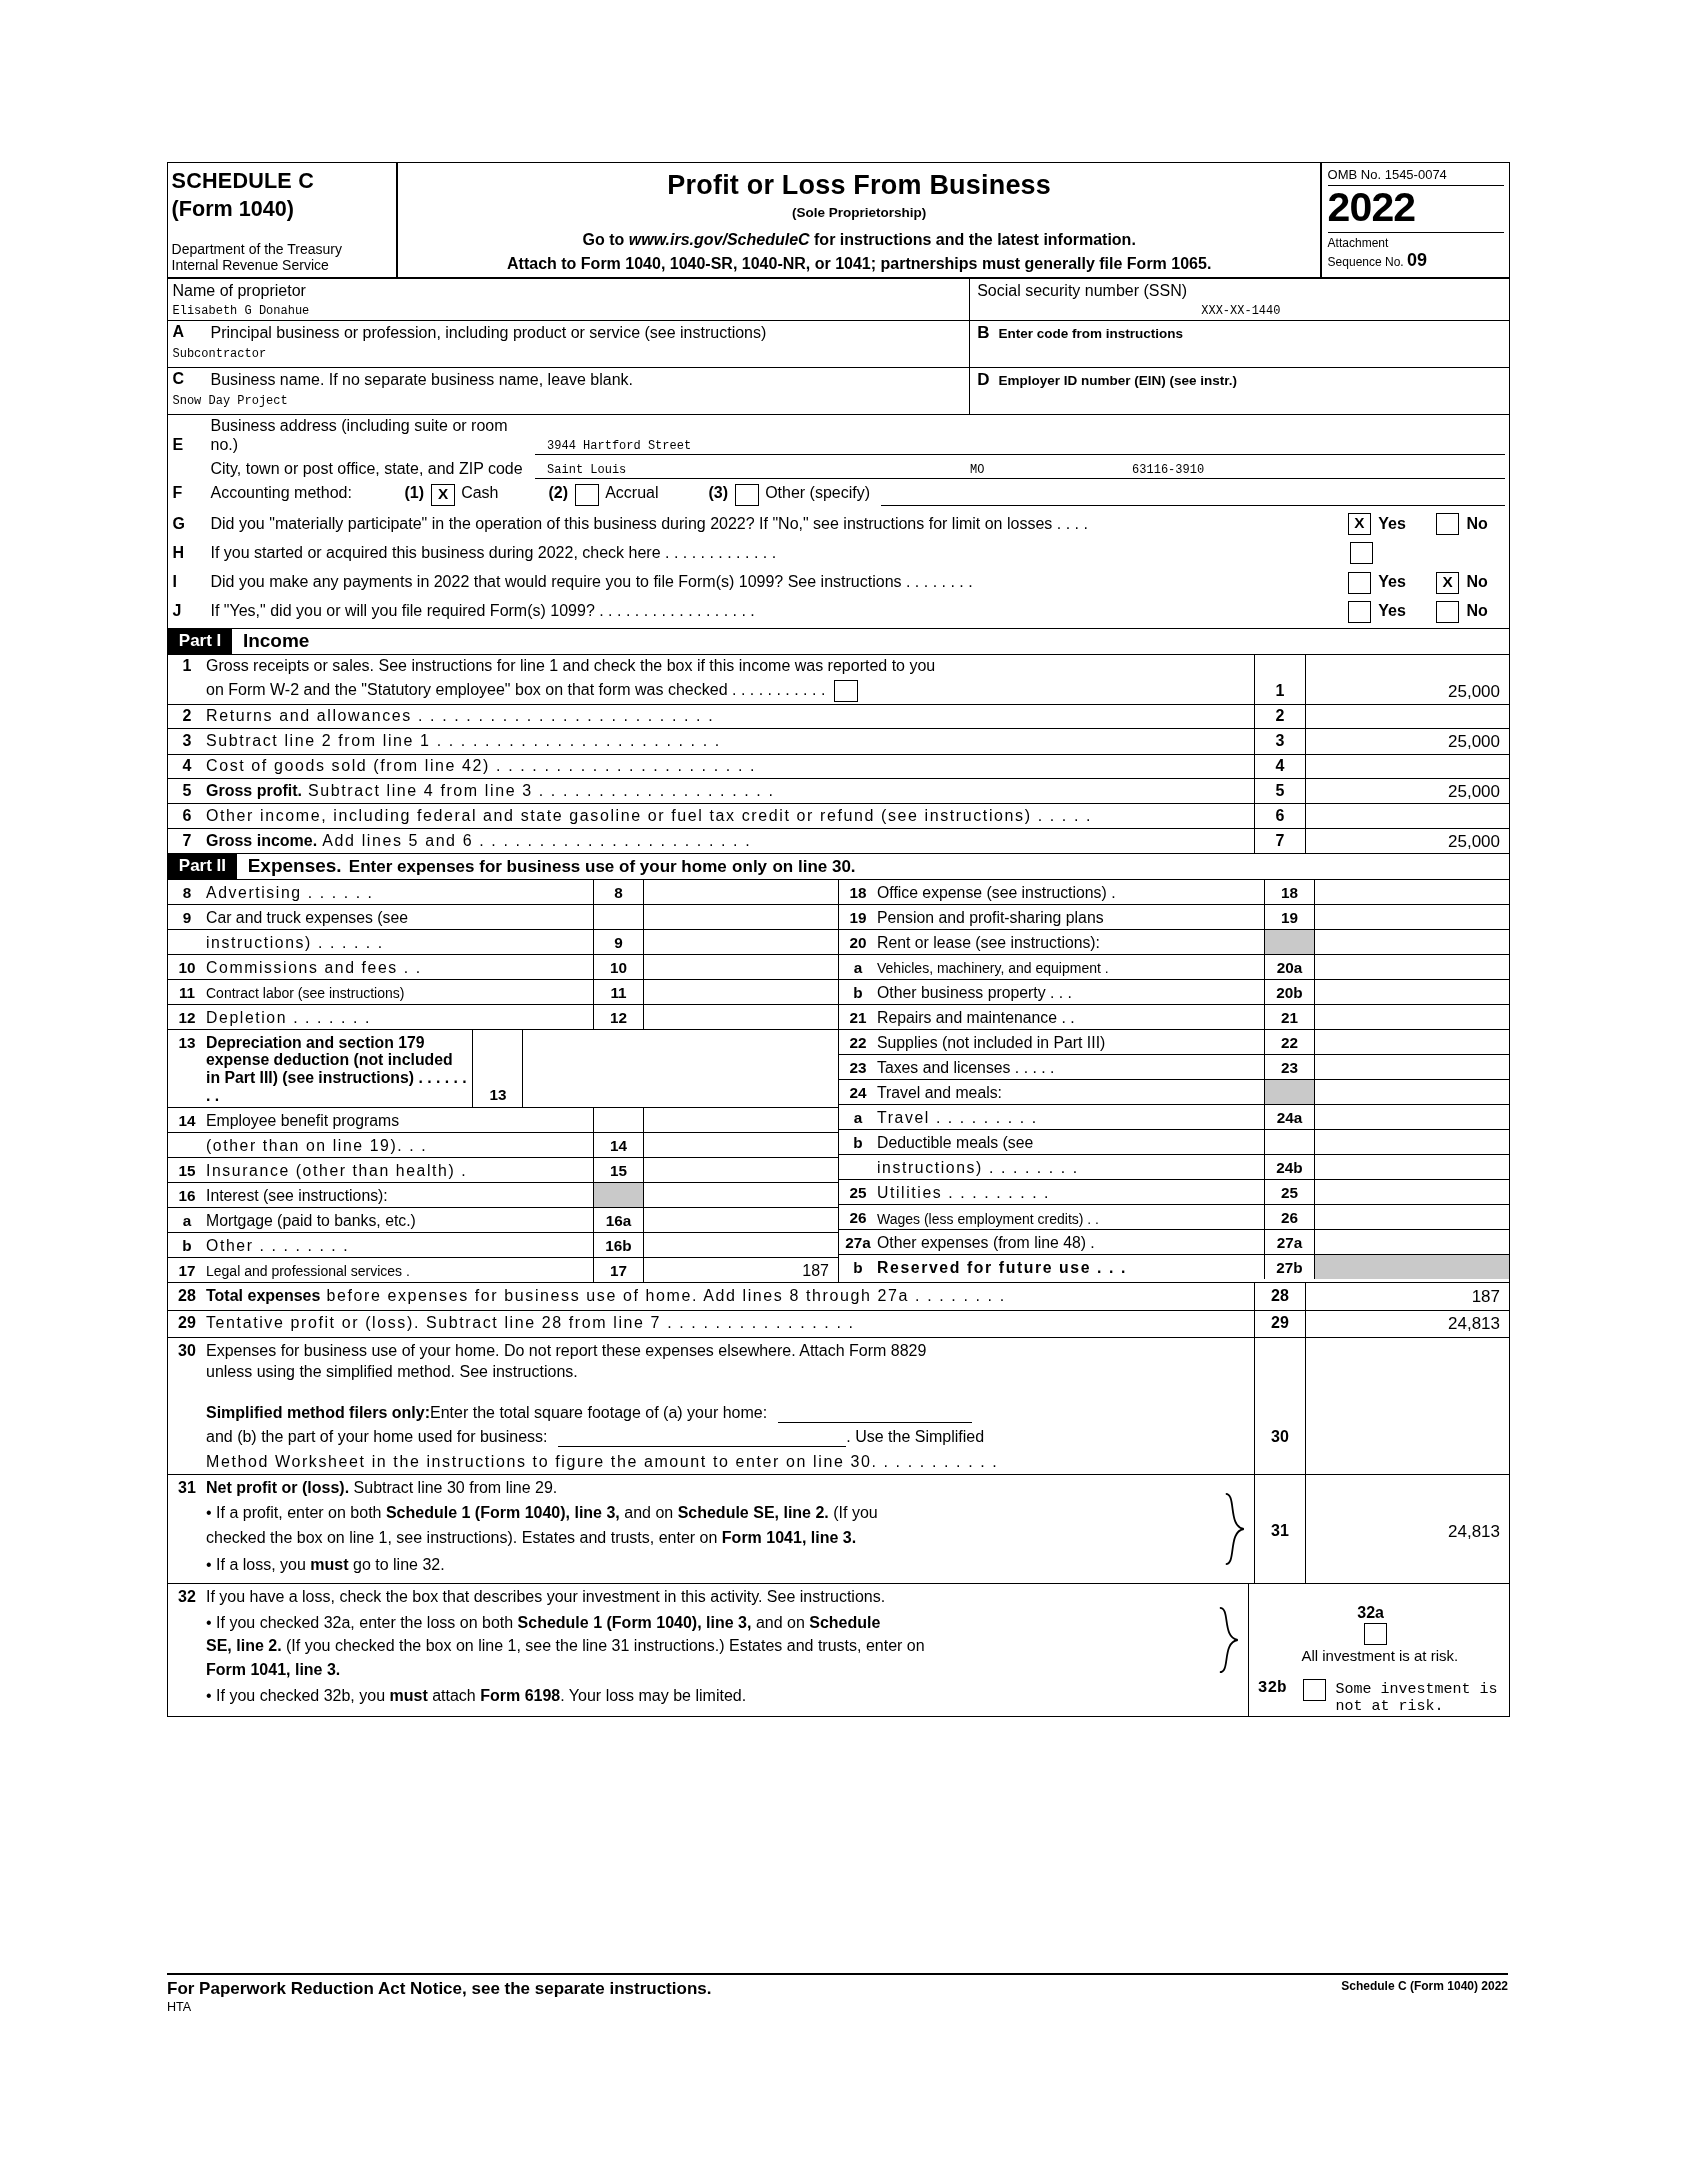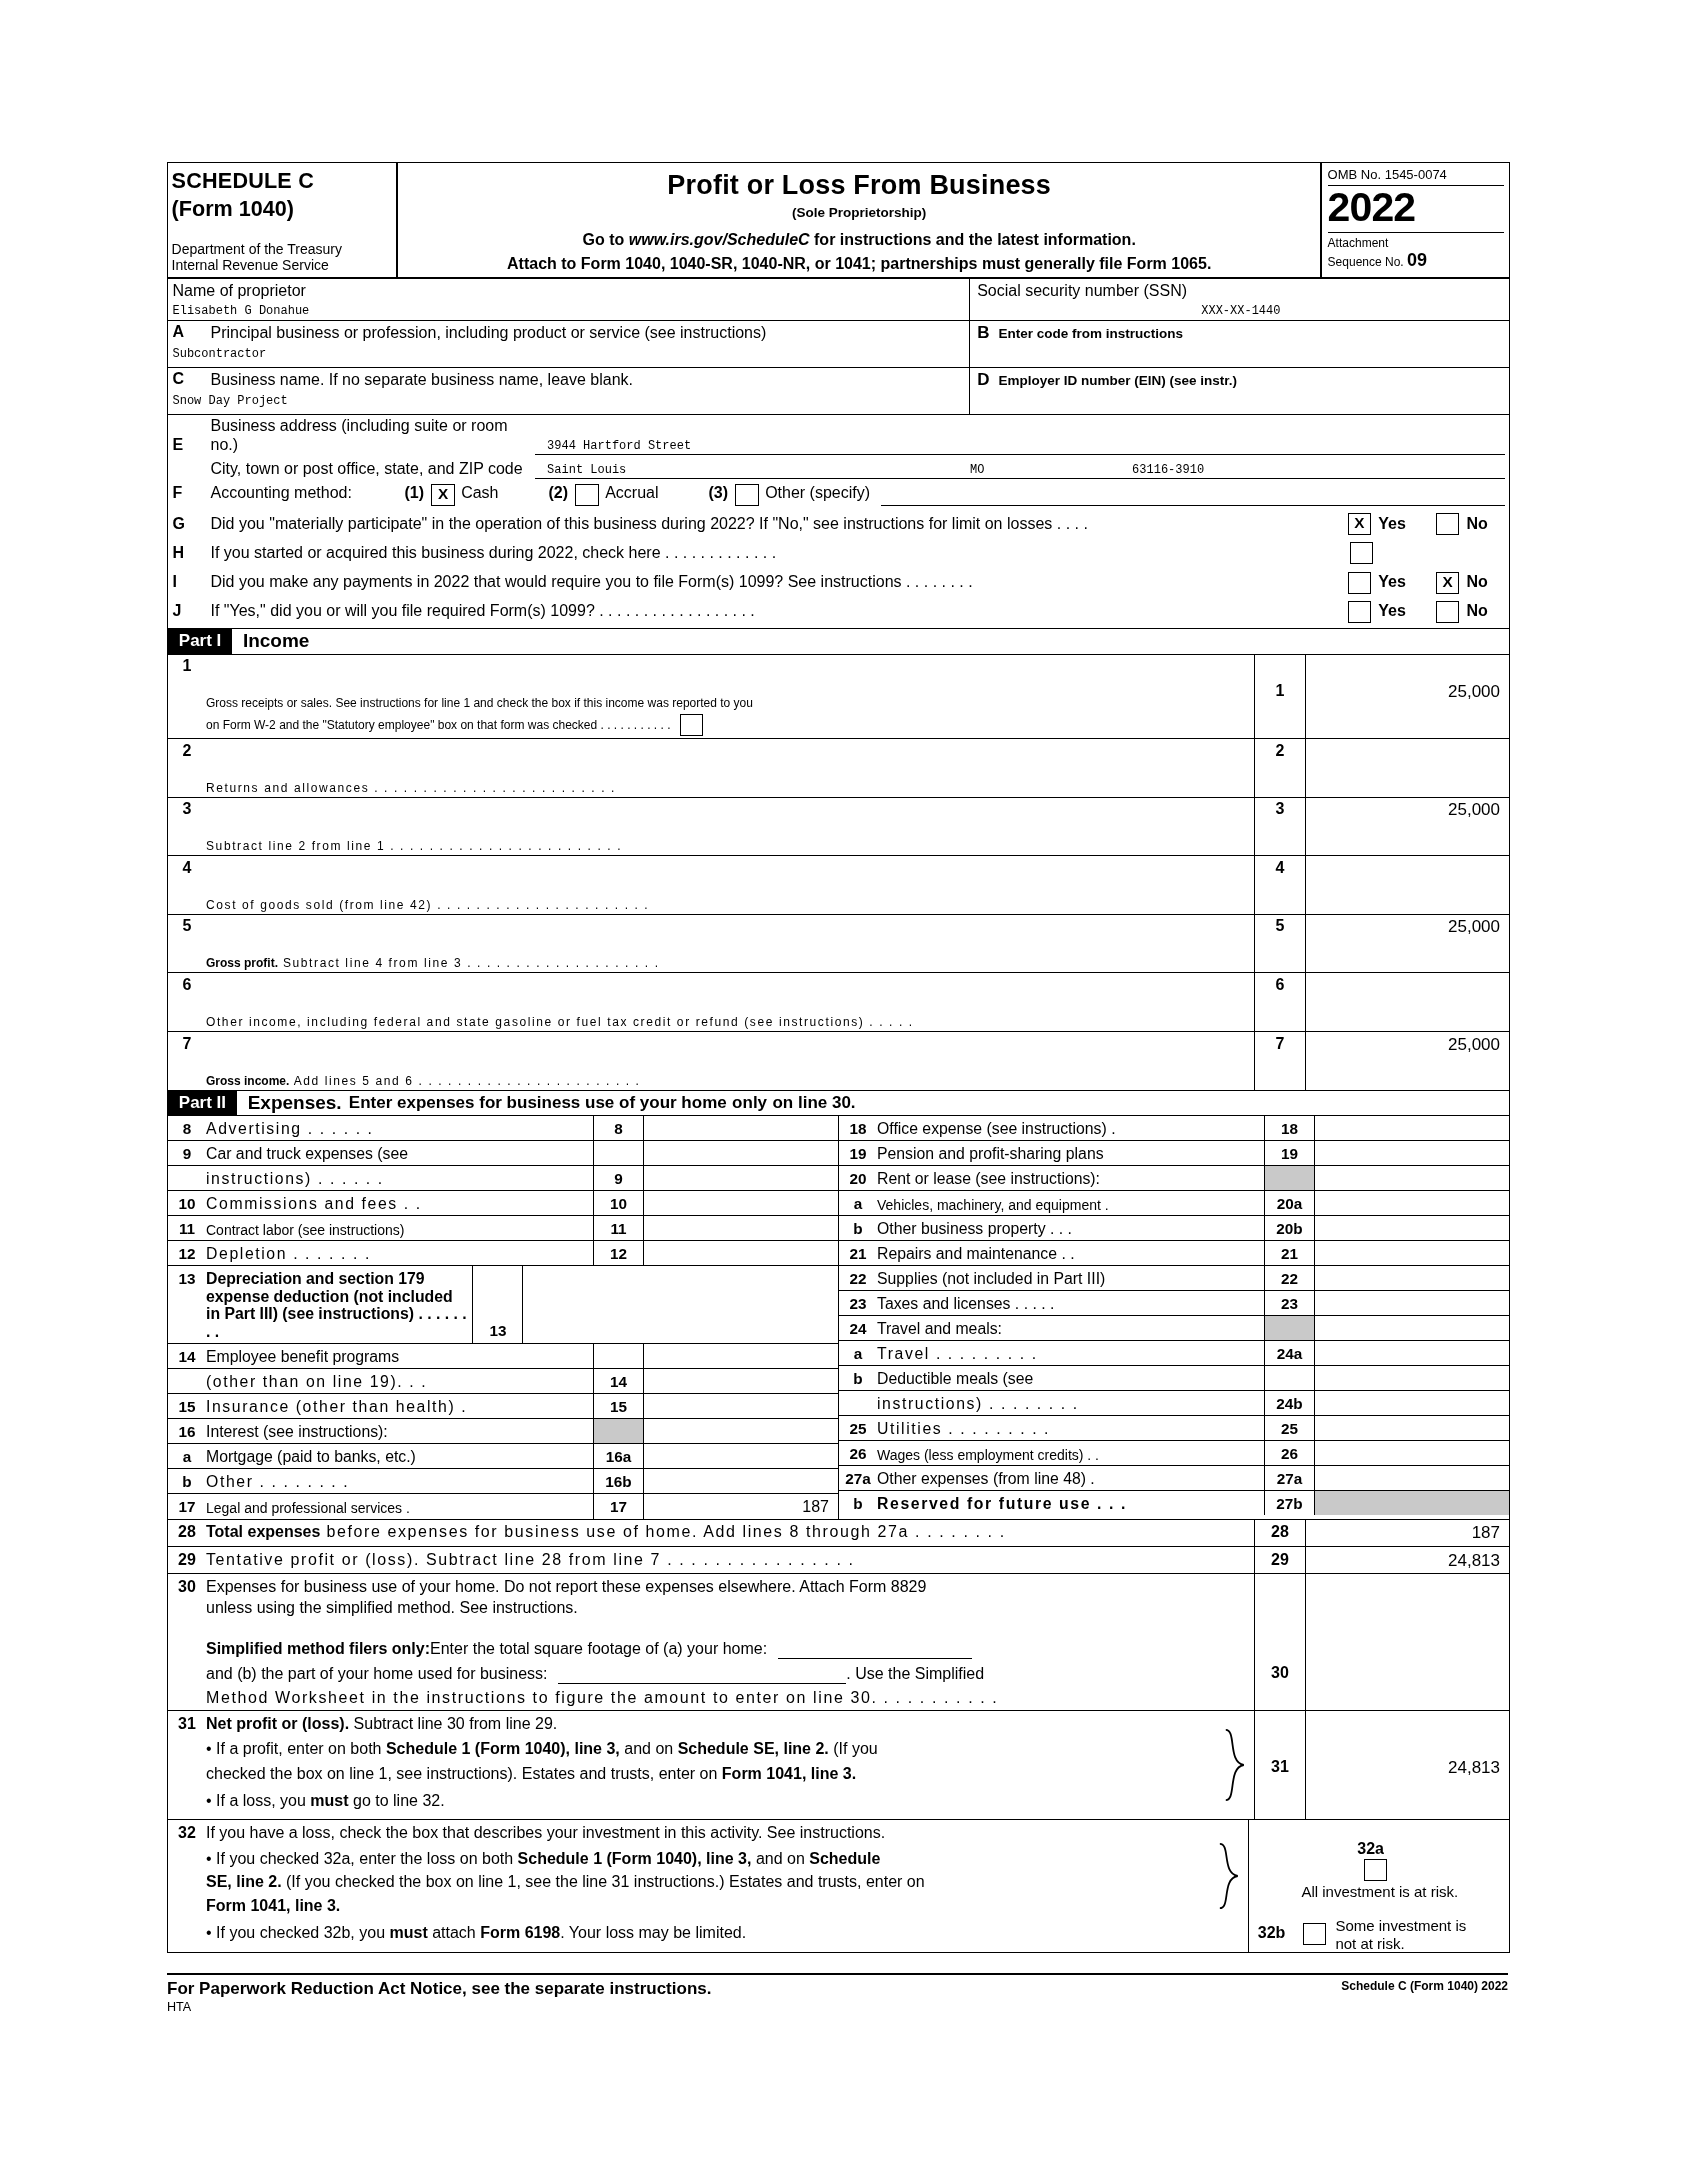--- a/index.html
+++ b/index.html
@@ -54,21 +54,21 @@
 
   
   .part { display:flex; align-items:center; border-bottom:1.4px solid #000; border-top:1.4px solid #000; }
   .part .tag { background:#000; color:#fff; font-weight:bold; font-size:17px; padding:1.8px 10.8px 2.7px 10.8px; margin-right:10.8px; }
   .part .ptitle { font-weight:bold; font-size:19px; }
   .part .pnote { font-weight:bold; font-size:17px; }
 
   
   .iline { display:flex; border-bottom:1.1px solid #000; min-height:23.4px; }
   .iline .no { width:38px; text-align:center; font-weight:bold; font-size:16px; padding-top:2.7px; }
-  .iline .desc { flex:1; font-size:12px; padding:2.7px 3.6px 1.8px 0;margin-top:39px; }
+  .iline .desc { flex:1; font-size:16px; padding:2.7px 3.6px 1.8px 0; }
   .iline .nbox { width:50px; border-left:1.1px solid #000; border-right:1.1px solid #000; text-align:center; font-weight:bold; font-size:16px; padding-top:2.7px;}
   .iline .amt { width:194px; text-align:right; padding:2.7px 9px 1.8px 0; font-size:17px; }
 
   
   .exp { display:flex; }
   .exp .col { width:671px; }
   .exp .col.left { border-right:1.1px solid #000; }
   .erow { display:flex; min-height:24px; border-bottom:1.1px solid #000; }
   .erow .eno { width:38px; text-align:center; font-weight:bold; font-size:15.3px; padding-top:3.6px; }
   .erow .edesc { flex:1; font-size:15.8px; padding:3.6px 3.6px 1.8px 0; }
@@ -561,21 +561,21 @@
       <svg width="23.4" height="68" viewBox="0 0 26 76">
         <path d="M2 2 C14 2, 4 35, 22 38 C4 41, 14 74, 2 74" fill="none" stroke="#000" stroke-width="2"></path>
       </svg>
     </div>
     <div style="width:244px; border-left:1.1px solid #000; padding:20px 7.2px 0 9px;">
       <div style="display:flex; align-items:center;flex-direction:column;">
         <span class="bold" style="width:45px; font-size:16px;">32a</span>
         <span class="cb" style="margin-right:9px;"></span>
         <span style="font-size:15px; padding-top:1.8px;">All investment is at risk.</span>
       </div>
-      <div style="display:flex; align-items:center; margin-top:14.4px;">
+      <div style="display:flex; align-items:flex-start; margin-top:14.4px;font-family:Liberation Mono, monospace;">
         <span class="bold" style="width:45px; font-size:16px;">32b</span>
         <span class="cb" style="margin-right:9px;"></span>
         <span style="font-size:15px; padding-top:1.8px;">
           <span style="display:block;">Some investment is</span>
           <span style="display:block;">not at risk.</span>
         </span>
       </div>
     </div>
   </div>
 

